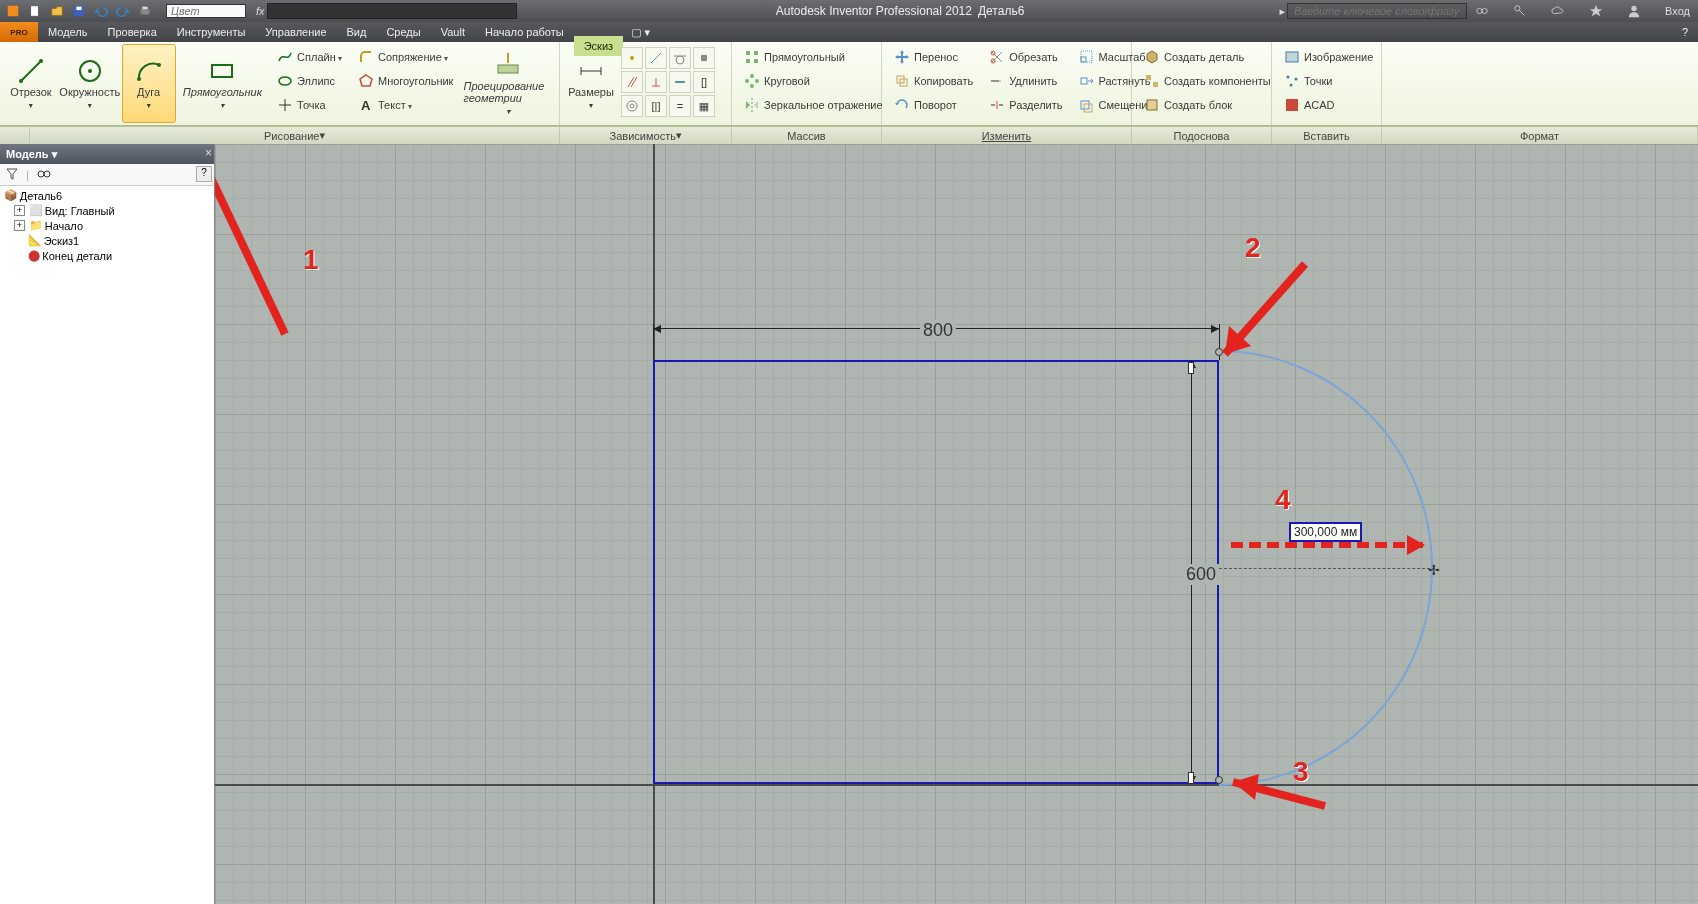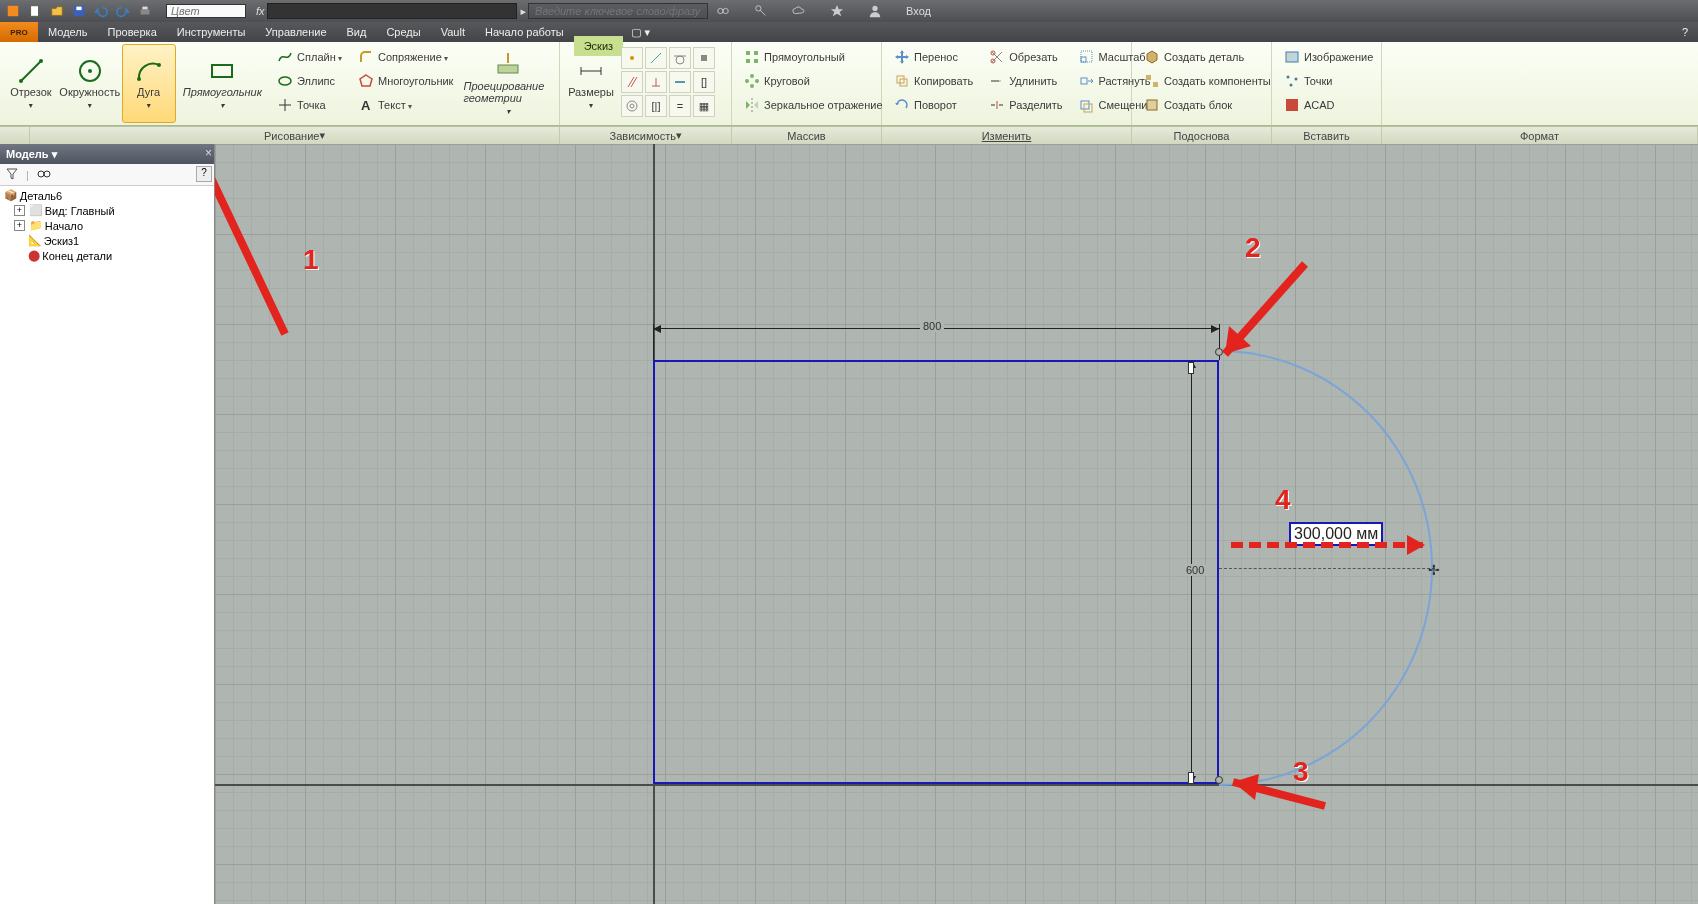--- a/index.html
+++ b/index.html
@@ -82,23 +82,23 @@
 .canvas .axis-v{ position:absolute; top:0; bottom:0; left:438px; width:2px; background:#4b4b4b;}
 .canvas .rect{ position:absolute; border:2px solid #1818b6; }
 .canvas .dim-h{ position:absolute; border-top:1px solid #222;}
 .canvas .dim-h::before,.dim-h::after{content:""; position:absolute; top:-4px; width:0;height:0; border-top:4px solid transparent; border-bottom:4px solid transparent;}
 .canvas .dim-h::before{left:0; border-right:8px solid #222;}
 .canvas .dim-h::after{right:0; border-left:8px solid #222;}
 .canvas .dim-v{ position:absolute; border-left:1px solid #222;}
 .canvas .dim-v::before,.dim-v::after{content:""; position:absolute; left:-4px; width:0;height:0; border-left:4px solid transparent; border-right:4px solid transparent;}
 .canvas .dim-v::before{top:0; border-bottom:8px solid #222;}
 .canvas .dim-v::after{bottom:0; border-top:8px solid #222;}
-.canvas .dimtext{ position:absolute; background:#afb5b0; font-size:11px; color:#333; padding:0 3px;}
+.canvas .dimtext{ position:absolute; background:#afb5b0; font-size:18px; color:#333; padding:0 3px;}
 .canvas .arc{ position:absolute; border:2px solid #7aa5d9; border-left:none; border-radius:0 100% 100% 0 / 0 50% 50% 0;}
-.canvas .inputbox{ position:absolute; border:2px solid #1818b6; background:#fff; font-size:16px; padding:1px 3px; color:#222;}
+.canvas .inputbox{ position:absolute; border:2px solid #1818b6; background:#fff; font-size:12px; padding:1px 3px; color:#222;}
 .canvas .red-arrow{ position:absolute; }
 .canvas .red-num{ position:absolute; font-size:28px; font-weight:bold; color:#e3241e; text-shadow:1px 1px 0 #fff;}
 .canvas .dash-arrow{position:absolute; height:0; border-top:6px dashed #e3241e;}
 .canvas .dash-arrow::after{content:""; position:absolute; right:-2px; top:-13px; width:0;height:0; border-top:10px solid transparent; border-bottom:10px solid transparent; border-left:18px solid #e3241e;}
 .canvas .tinyhandle{position:absolute; width:6px;height:12px; border:1px solid #333; background:#fff;}
 </style>
 </head>
 <body>
 
 <div class="titlebar">
@@ -143,20 +143,23 @@
   </div>
   <input class="color-input" placeholder="Цвет" style="">
   <span class="fx">fx</span>
   <div class="fx-input"></div>
   <div class="qbtn" style="margin-left:4px;"><svg viewBox="0 0 16 16">
         <path d="M8 2v12M2 8h12" stroke="#9c9" stroke-width="2"></path>
       </svg></div>
   <div class="qbtn"><svg viewBox="0 0 16 16">
         <path d="M3 6h10M3 10h10" stroke="#aaa" stroke-width="2"></path>
       </svg></div>
+  <div class="title">
+    <span>Autodesk Inventor Professional 2012</span><span class="doc">Деталь6</span>
+  </div>
   <span style="color:#ddd;margin-right:2px;">▸</span>
   <input class="search" placeholder="Введите ключевое слово/фразу" style="">
   <div class="right-icons">
     <svg viewBox="0 0 16 16">
         <circle cx="5" cy="8" r="3" fill="none" stroke="#ccc"></circle>
         <circle cx="11" cy="8" r="3" fill="none" stroke="#ccc"></circle>
       </svg>
     <svg viewBox="0 0 16 16">
         <circle cx="5" cy="5" r="3" fill="none" stroke="#ccc"></circle>
         <path d="M7 7l6 6" stroke="#ccc"></path>

